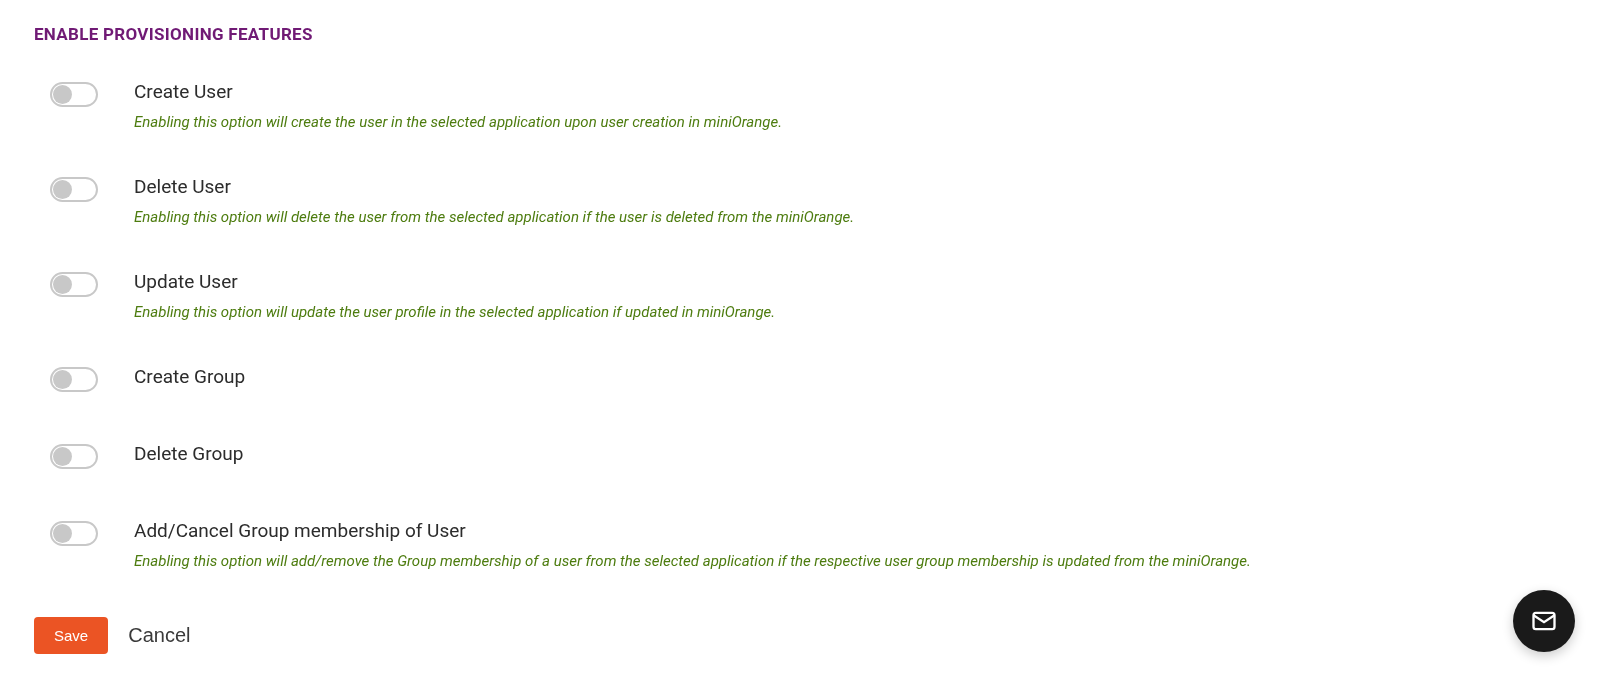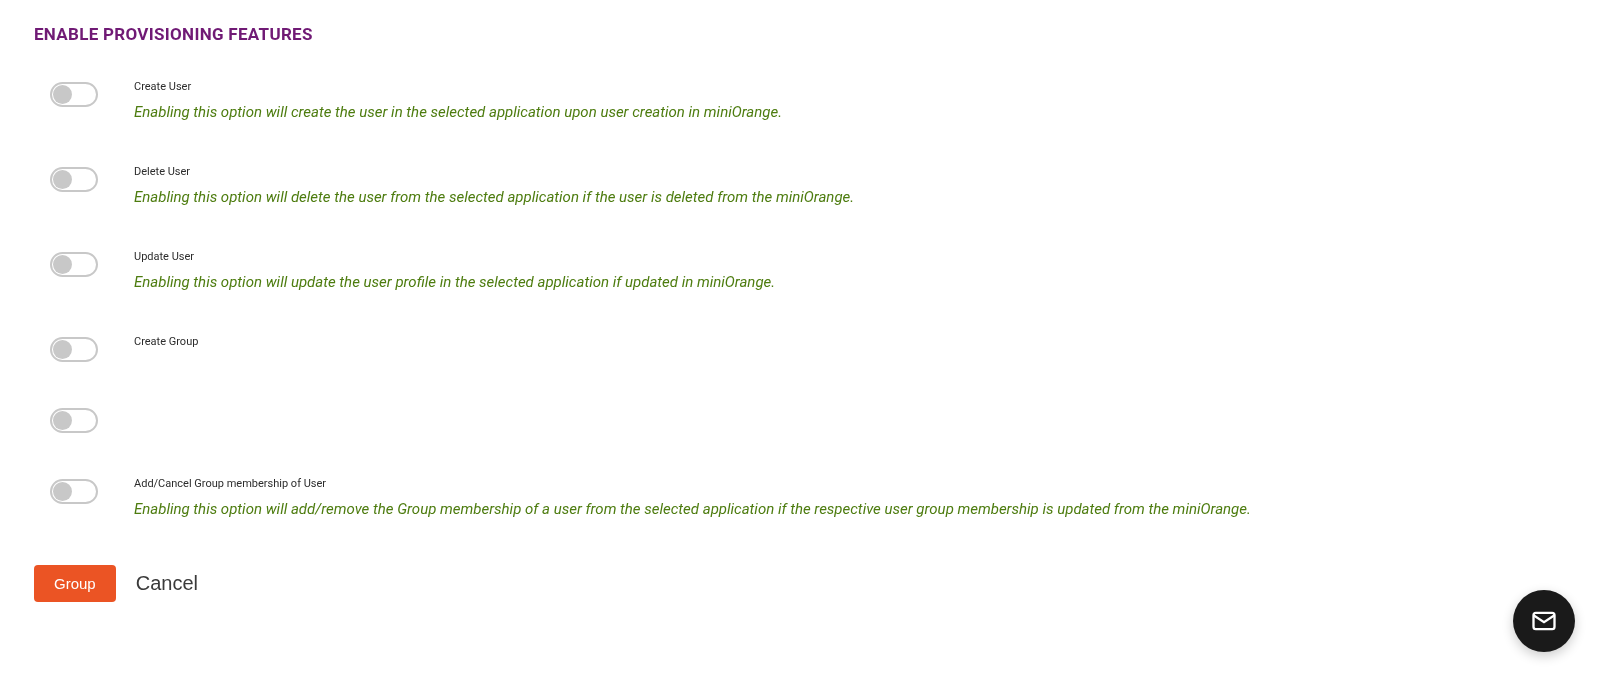--- a/index.html
+++ b/index.html
@@ -49,21 +49,21 @@
       left: 1px;
       width: 19px;
       height: 19px;
       border-radius: 50%;
       background: #c8c8c8;
     }
     .feature-text {
       flex: 1;
     }
     .feature-title {
-      font-size: 11px;
+      font-size: 19px;
       font-weight: 400;
       color: #2c2c2c;
       margin-bottom: 10px;
     }
     .feature-desc {
       font-size: 15px;
       font-style: italic;
       color: #4d7c0f;
       font-weight: 400;
     }
@@ -157,37 +157,38 @@
     <div class="feature-text">
       <div class="feature-title">Create Group</div>
     </div>
   </div>
 
   <div class="feature-row">
     <div class="toggle">
         <div class="knob"></div>
       </div>
     <div class="feature-text">
+      <div class="feature-title">Delete Group</div>
     </div>
   </div>
 
   <div class="feature-row">
     <div class="toggle">
         <div class="knob"></div>
       </div>
     <div class="feature-text">
       <div class="feature-title">Add/Cancel Group membership of User</div>
       <div class="feature-desc">Enabling this option will add/remove the Group membership of a user from the selected application if the respective user group membership is updated from the miniOrange.</div>
     </div>
   </div>
 
 </div>
 
 <div class="button-row">
-  <button class="btn-primary">Group</button>
+  <button class="btn-primary">Save</button>
   <button class="btn-link">Cancel</button>
 </div>
 
 <div class="fab">
   <svg viewBox="0 0 24 24">
     <rect x="3" y="5" width="18" height="14" rx="2"></rect>
     <polyline points="3,7 12,13 21,7"></polyline>
   </svg>
 </div>
 

